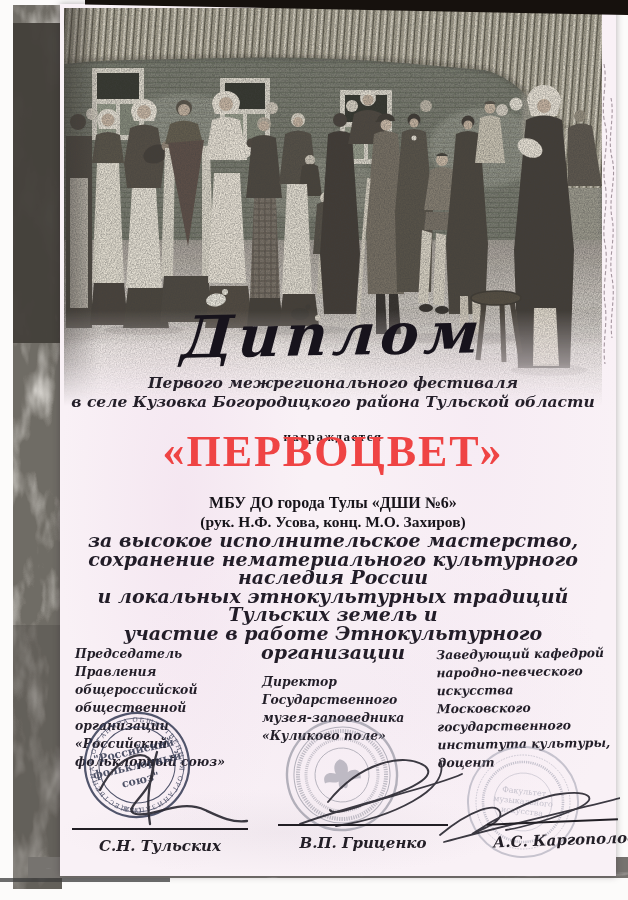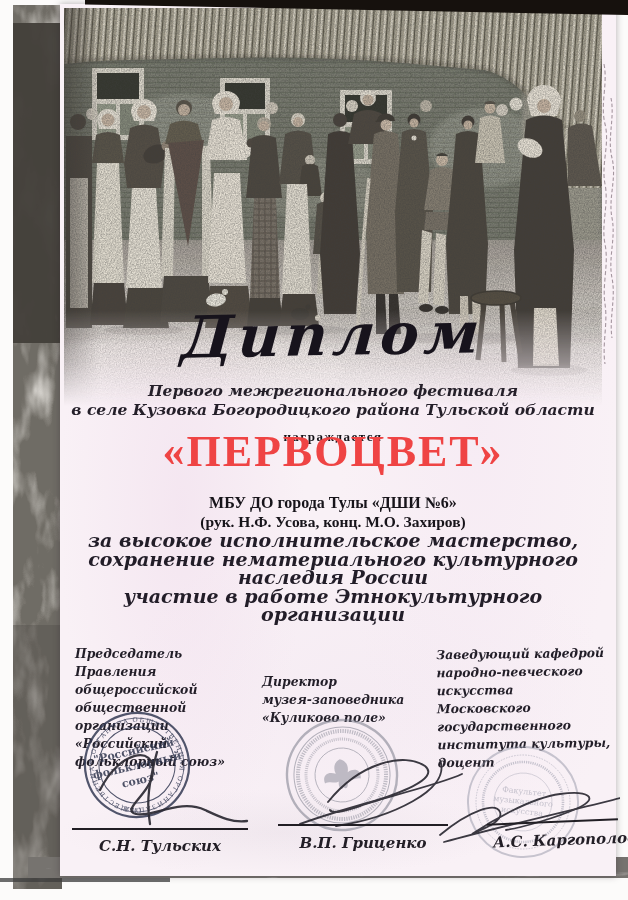--- a/index.html
+++ b/index.html
@@ -29,21 +29,21 @@
   }
   .photo{left:64px;top:8px;width:538px;height:398px;z-index:3;
     -webkit-mask-image:linear-gradient(to bottom,#000 76%,rgba(0,0,0,.55) 89%,transparent 100%);
     mask-image:linear-gradient(to bottom,#000 76%,rgba(0,0,0,.55) 89%,transparent 100%);}
   .photo svg{display:block;}
   .margin-note{left:598px;top:58px;width:20px;height:340px;z-index:4;opacity:.6;}
   
   .cblock{left:64px;width:538px;text-align:center;z-index:5;}
   .title{top:302px;font-size:58px;line-height:66px;font-style:italic;font-weight:600;
     letter-spacing:5px;transform:skewX(-5deg) rotate(-1deg);color:#17131c;}
-  .intro{top:373px;font-size:15.5px;line-height:19px;font-style:italic;font-weight:600;color:#241f29;margin-top:8px;}
+  .intro{top:373px;font-size:15.5px;line-height:19px;font-style:italic;font-weight:600;color:#241f29;}
   .award-word{top:429px;font-family:"Liberation Serif",serif;font-weight:700;font-size:13px;letter-spacing:1.5px;color:#17141a;}
   .recipient{top:426px;font-family:"Liberation Serif",serif;font-weight:700;font-size:44px;letter-spacing:2px;color:#ef4444;}
   .org{top:494px;font-family:"Liberation Serif",serif;font-weight:700;font-size:16px;color:#17141a;}
   .leaders{top:513px;font-family:"Liberation Serif",serif;font-weight:700;font-size:15.5px;color:#17141a;}
   .citation{top:531px;font-size:19px;line-height:18.6px;font-style:italic;font-weight:600;color:#221d28;}
   
   .sigcol{z-index:5;font-style:italic;font-size:12.4px;line-height:18px;font-weight:600;color:#221e28;text-align:left;}
   .sigcol-1{left:75px;top:645px;width:190px;}
   .sigcol-2{left:262px;top:673px;width:165px;}
   .sigcol-3{left:437px;top:645px;width:178px;transform:rotate(-.8deg);}
@@ -322,31 +322,33 @@
 </div>
 
 <div class="abs cblock award-word">награждается</div>
 <div class="abs cblock recipient">«ПЕРВОЦВЕТ»</div>
 <div class="abs cblock org">МБУ ДО города Тулы «ДШИ №6»</div>
 <div class="abs cblock leaders">(рук. Н.Ф. Усова, конц. М.О. Захиров)</div>
 
 <div class="abs cblock citation">
   <div>за высокое исполнительское мастерство,</div>
   <div>сохранение нематериального культурного наследия России</div>
+  <div>и локальных этнокультурных традиций Тульских земель и</div>
   <div>участие в работе Этнокультурного организации</div>
 </div>
 
 <div class="abs sigcol sigcol-1">
   <div>Председатель Правления</div>
   <div>общероссийской общественной</div>
   <div>организации «Российский</div>
   <div>фольклорный союз»</div>
 </div>
 <div class="abs sigcol sigcol-2">
   <div>Директор</div>
+  <div>Государственного</div>
   <div>музея-заповедника</div>
   <div>«Куликово поле»</div>
 </div>
 <div class="abs sigcol sigcol-3">
   <div>Заведующий кафедрой</div>
   <div>народно-певческого искусства</div>
   <div>Московского государственного</div>
   <div>института культуры,</div>
   <div>доцент</div>
 </div>

